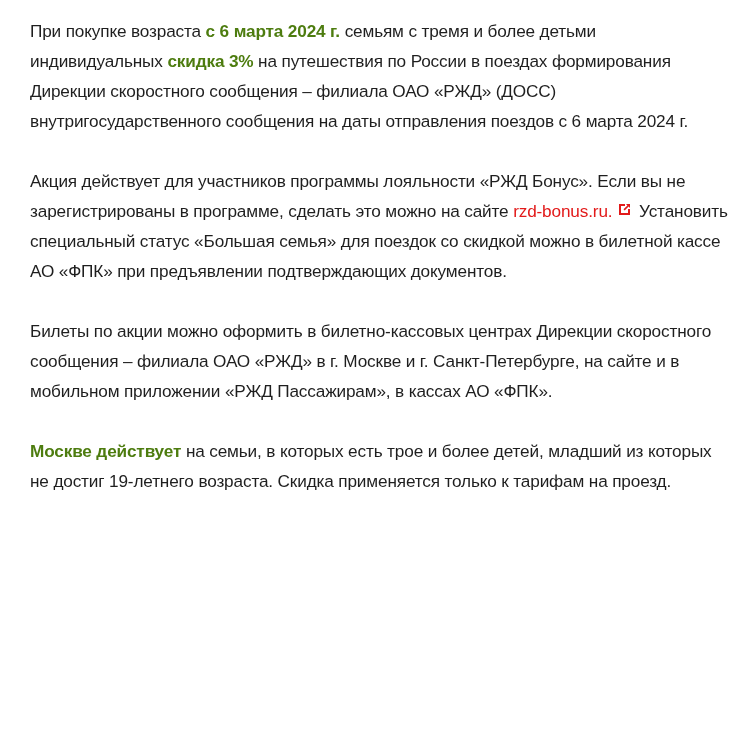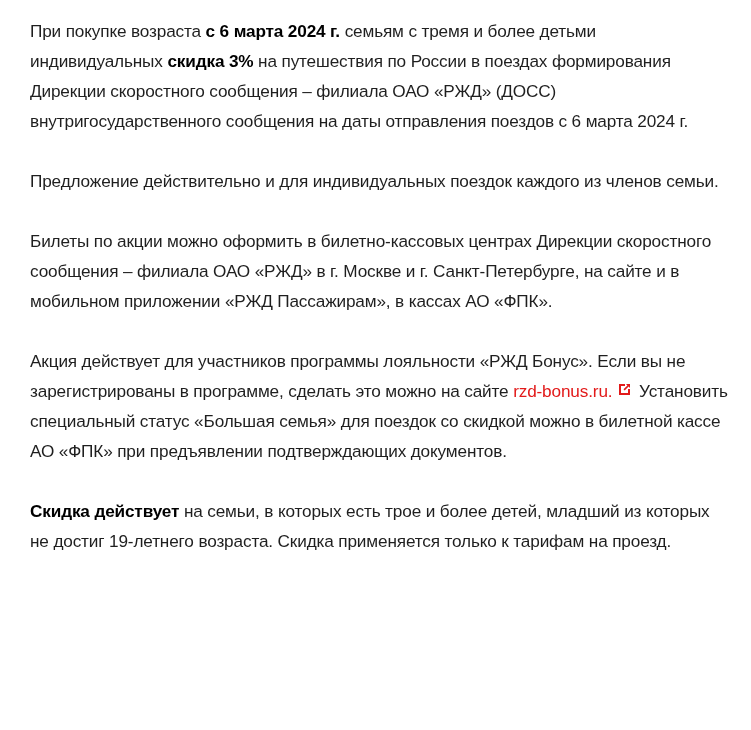--- a/index.html
+++ b/index.html
@@ -6,36 +6,35 @@
   body { width:751px; height:730px; overflow:hidden; }
   .content {
     padding: 16px 20px 0 30px;
     font-family: "Liberation Sans", sans-serif;
     font-size: 17.2px;
     line-height: 30px;
     color: #1f1f1f;
     letter-spacing: -0.15px;
   }
   p { margin: 0 0 30px 0; }
-  b { font-weight: 700; color:#000000; }
+  b { font-weight: 700; color:#4d7c0f; }
   a.ext { color: #e21a1a; text-decoration: none; }
   .ext-icon {
     display:inline-block; width:13px; height:13px; margin:0 3px 0 6px;
     vertical-align: 1px;
   }
 </style>
 </head>
 <body>
 
 <div class="content">
   <p><span>При покупке возраста </span><b>с 6 марта 2024 г.</b><span> семьям с тремя и более детьми индивидуальных </span><b>скидка 3%</b><span> на путешествия по России в поездах формирования Дирекции скоростного сообщения – филиала ОАО «РЖД» (ДОСС) внутригосударственного сообщения на даты отправления поездов с 6 марта 2024 г.</span></p>
 
-  <p><span>Предложение действительно и для индивидуальных поездок каждого из членов семьи.</span></p>
-
-  <p><span>Билеты по акции можно оформить в билетно-кассовых центрах Дирекции скоростного сообщения – филиала ОАО «РЖД» в г. Москве и г. Санкт-Петербурге, на сайте и в мобильном приложении «РЖД Пассажирам», в кассах АО «ФПК».</span></p>
 
   <p><span>Акция действует для участников программы лояльности «РЖД Бонус». Если вы не зарегистрированы в программе, сделать это можно на сайте </span><a class="ext" href="#">rzd-bonus.ru.</a><svg class="ext-icon" viewBox="0 0 13 13">
         <path d="M1 1h6v2H3v7h7V6h2v6H1z" fill="#e21a1a"></path>
         <path d="M8 1h4v4l-1.4-1.4-3.9 3.9-1.2-1.2 3.9-3.9z" fill="#e21a1a"></path>
       </svg><span> Установить специальный статус «Большая семья» для поездок со скидкой можно в билетной кассе АО «ФПК» при предъявлении подтверждающих документов.</span></p>
 
-  <p><b>Скидка действует</b><span> на семьи, в которых есть трое и более детей, младший из которых не достиг 19-летнего возраста. Скидка применяется только к тарифам на проезд.</span></p>
+  <p><span>Билеты по акции можно оформить в билетно-кассовых центрах Дирекции скоростного сообщения – филиала ОАО «РЖД» в г. Москве и г. Санкт-Петербурге, на сайте и в мобильном приложении «РЖД Пассажирам», в кассах АО «ФПК».</span></p>
+
+  <p><b>Москве действует</b><span> на семьи, в которых есть трое и более детей, младший из которых не достиг 19-летнего возраста. Скидка применяется только к тарифам на проезд.</span></p>
 </div>
 
 </body></html>

